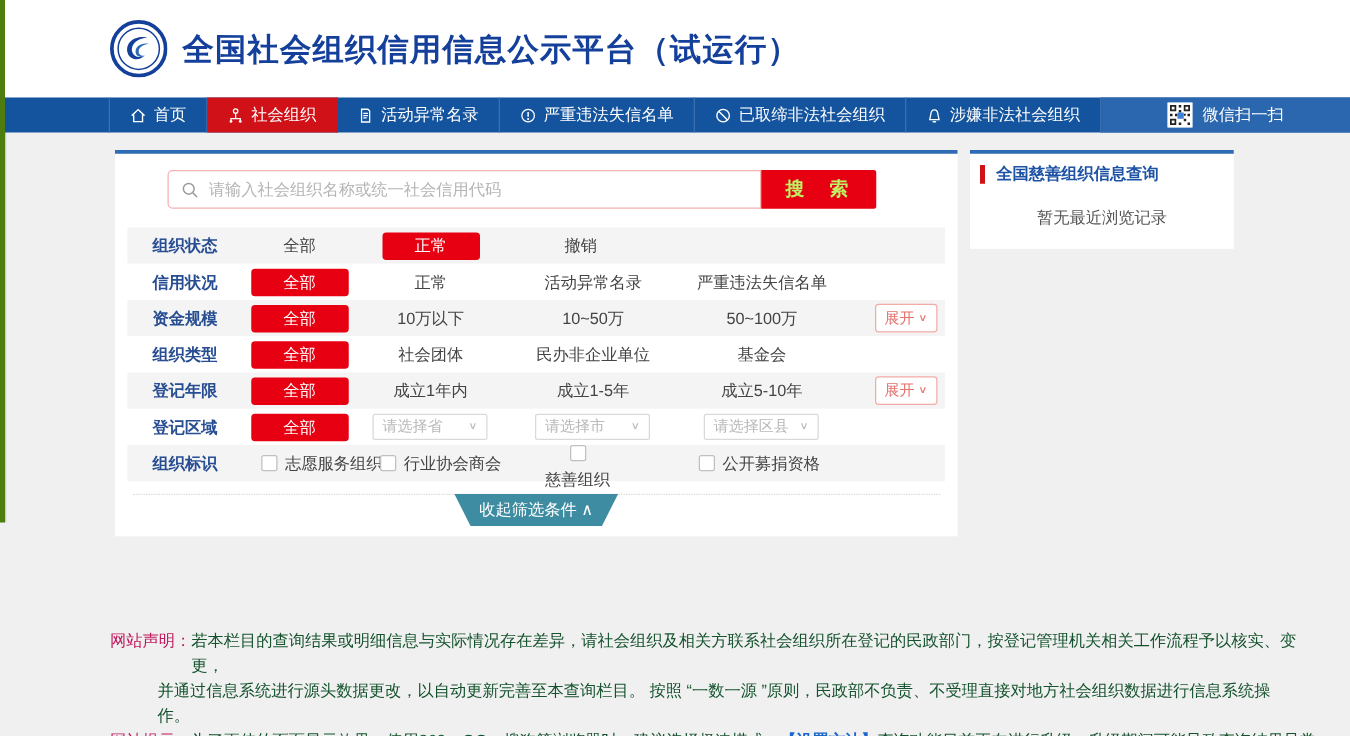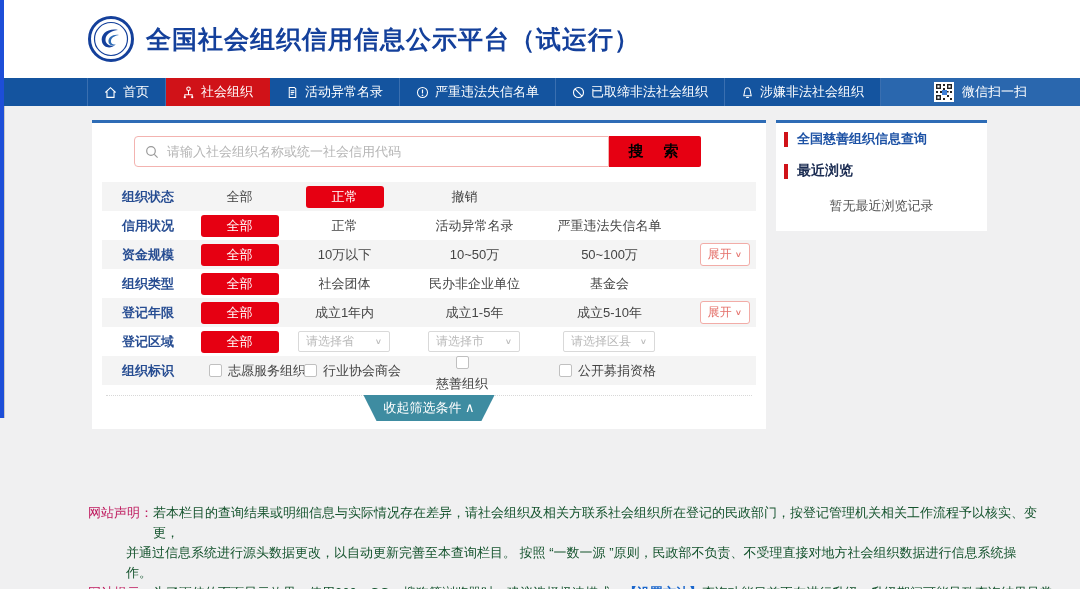--- a/index.html
+++ b/index.html
@@ -1,18 +1,18 @@
 <!DOCTYPE html>
 <html><head>
 <meta charset="utf-8">
 <style>
   * { margin:0; padding:0; box-sizing:border-box; }
   html,body { width:1080px; height:589px; }
   body { font-family:"Liberation Sans","DejaVu Sans",sans-serif; background:#f0f0f1; overflow:hidden; }
-  .page { width:1080px; height:418px; position:relative; border-left:4px solid #1d4ed8; box-shadow:inset 1px 0 0 #c9c9c9; }
+  .page { width:1080px; height:418px; position:relative; border-left:4px solid #4d7c0f; box-shadow:inset 1px 0 0 #c9c9c9; }
 
   
   .hdr { height:78px; background:#fff; display:flex; align-items:center; padding-left:84px; }
   .logo { width:46px; height:46px; flex:0 0 46px; }
   .hdr-title { font-size:25px; font-weight:bold; color:#14409b; margin-left:12px; letter-spacing:1px; }
 
   
   .nav { height:28px; background:#14549f; display:flex; align-items:stretch; color:#fff; font-size:13px; }
   .nav-spacer { width:84px; border-right:1px solid #3a6fb0; }
   .nav-item { display:flex; align-items:center; gap:6px; padding:0 16px; border-right:1px solid #3a6fb0; cursor:pointer; white-space:nowrap; }
@@ -22,21 +22,21 @@
   .qr { width:20px; height:20px; background:#fff; }
 
   
   .content { display:flex; margin:14px 0 0 88px; align-items:flex-start; }
   .panel { width:674px; background:#fff; border-top:3px solid #2e6cb6; padding:13px 0 8px; }
   .search-row { display:flex; margin:0 65px 15px 42px; height:31px; }
   .search-box { flex:1; border:1px solid #f3b3b0; border-radius:4px 0 0 4px; display:flex; align-items:center; padding:0 10px; gap:8px; background:#fff; }
   .search-box svg { width:14px; height:14px; flex:0 0 14px; }
   .search-box input { border:none; outline:none; flex:1; font-size:13px; color:#000000; font-family:inherit; }
   .search-box input::placeholder { color:#b5b5b5; }
-  .search-btn { width:92px; background:#e60012; color:#000000; border:none; font-size:15px; font-weight:bold; letter-spacing:8px; padding-left:5px; cursor:pointer; border-radius:0 2px 2px 0; font-family:inherit; }
+  .search-btn { width:92px; background:#e60012; color:#bef264; border:none; font-size:15px; font-weight:bold; letter-spacing:8px; padding-left:5px; cursor:pointer; border-radius:0 2px 2px 0; font-family:inherit; }
 
   .frows { margin:0 10px; }
   .frow { height:29px; display:flex; align-items:center; font-size:13px; position:relative; background:#fff; }
   .frow.alt { background:#f4f4f4; }
   .flabel { width:90px; padding-left:20px; color:#274d92; font-weight:bold; flex:0 0 90px; }
   .cell { display:flex; justify-content:center; align-items:center; }
   .c1 { width:95px; flex:0 0 95px; }
   .c2 { width:115px; flex:0 0 115px; }
   .c3 { width:145px; flex:0 0 145px; }
   .c4 { width:125px; flex:0 0 125px; }
@@ -306,24 +306,20 @@
       <div class="collapse-wrap">
         <button class="collapse">收起筛选条件 ∧</button>
       </div>
     </section>
 
     <aside class="sidebar">
       <div class="side-item charity">
         <i class="bar"></i>
         <span>全国慈善组织信息查询</span>
       </div>
-      <div class="side-item recent">
-        <i class="bar"></i>
-        <span>最近浏览</span>
-      </div>
       <div class="side-empty">暂无最近浏览记录</div>
     </aside>
   </div>
 
   <div class="footer">
     <div class="f-line">
       <span class="f-label">网站声明：</span>
       <span class="f-red">若本栏目的查询结果或明细信息与实际情况存在差异，请社会组织及相关方联系社会组织所在登记的民政部门，按登记管理机关相关工作流程予以核实、变更，</span>
     </div>
     <div class="f-red f-indent">并通过信息系统进行源头数据更改，以自动更新完善至本查询栏目。 按照 “一数一源 ”原则，民政部不负责、不受理直接对地方社会组织数据进行信息系统操</div>

